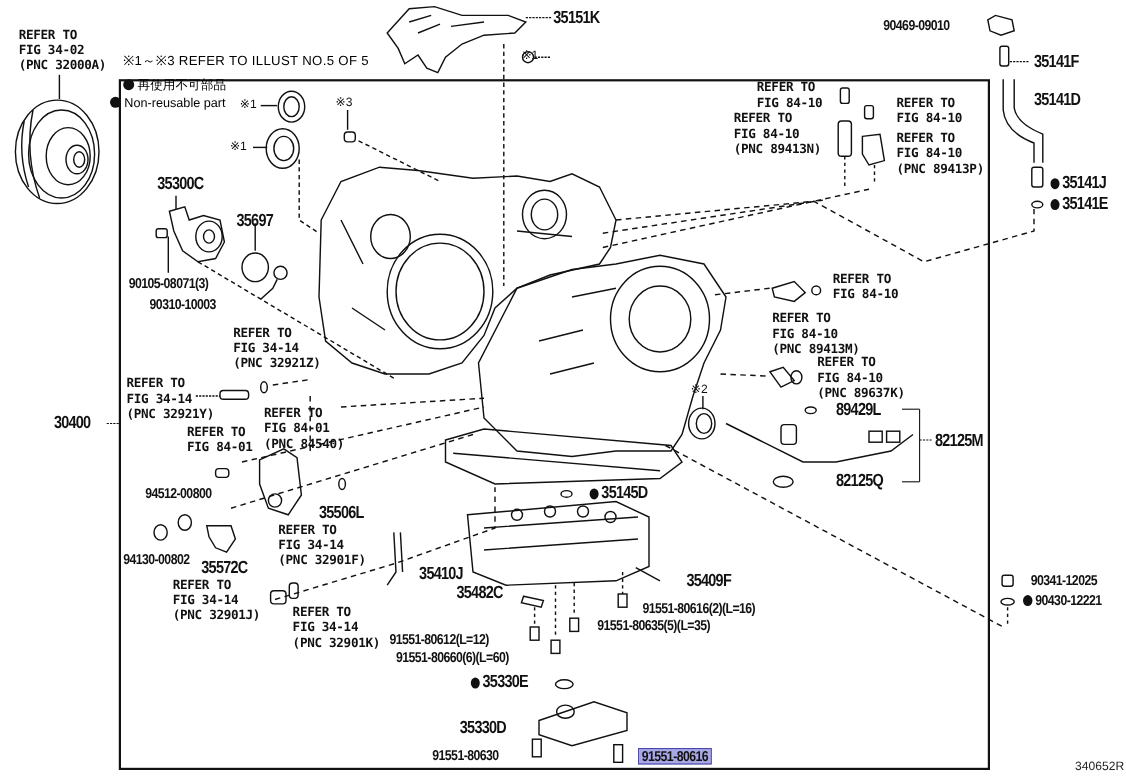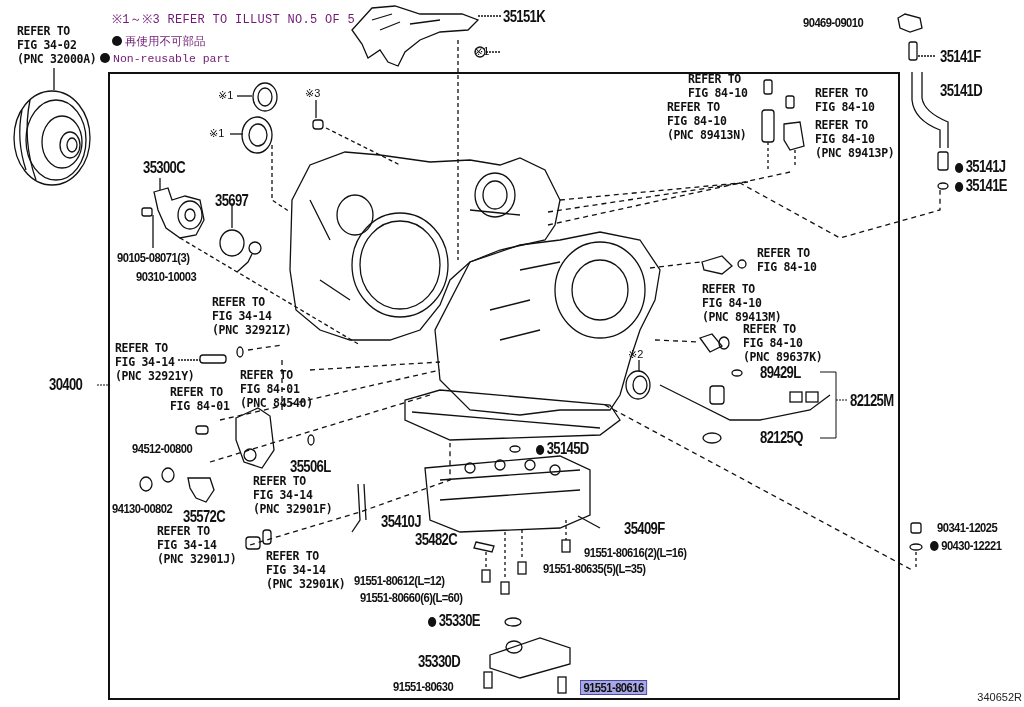--- a/index.html
+++ b/index.html
@@ -2,21 +2,21 @@
 <html><head>
 <meta charset="utf-8">
 <style>
   html, body { margin:0; padding:0; background:#ffffff; }
   body { width:1024px; height:707px; position:relative; overflow:hidden; font-family:"DejaVu Sans Mono","Liberation Mono",monospace; color:#111; }
   #art { position:absolute; left:0; top:0; width:1024px; height:707px; }
   .lbl { position:absolute; font-family:"Liberation Sans","DejaVu Sans",sans-serif; font-weight:bold; color:#111; white-space:pre; line-height:1; }
   .ref { font-family:"DejaVu Sans Mono","Liberation Mono",monospace; font-weight:bold; font-size:11.5px; line-height:14px; letter-spacing:-0.3px; }
   .pn { font-size:13px; letter-spacing:-0.6px; transform:scaleX(0.86); transform-origin:left top; }
   .pnbig { font-size:16px; letter-spacing:-0.8px; transform:scaleX(0.82); transform-origin:left top; }
-  .note { position:absolute; font-family:Liberation Mono, monospace; font-size:11.5px; color:#701a75; white-space:pre; }
+  .note { position:absolute; font-family:Liberation Sans, sans-serif; font-size:11.5px; color:#000000; white-space:pre;margin-top:36px; }
   .dot { display:inline-block; width:10px; height:10px; border-radius:50%; background:#111; vertical-align:-1px; margin-right:3px; }
   .hl { background:#a9a8e6; border:1px solid #4a48a8; padding:0 3px; color:#111; }
   #illust-id { position:absolute; right:2px; bottom:4px; font-family:"Liberation Sans",sans-serif; font-size:11px; color:#222; }
   #frame { position:absolute; left:108px; top:72px; width:792px; height:628px; border:2px solid #111; box-sizing:border-box; pointer-events:none; }
 </style>
 </head>
 <body>
 
 <svg id="art" viewBox="0 0 1024 707" xmlns="http://www.w3.org/2000/svg">
   <g fill="none" stroke="#111" stroke-width="1.3">

